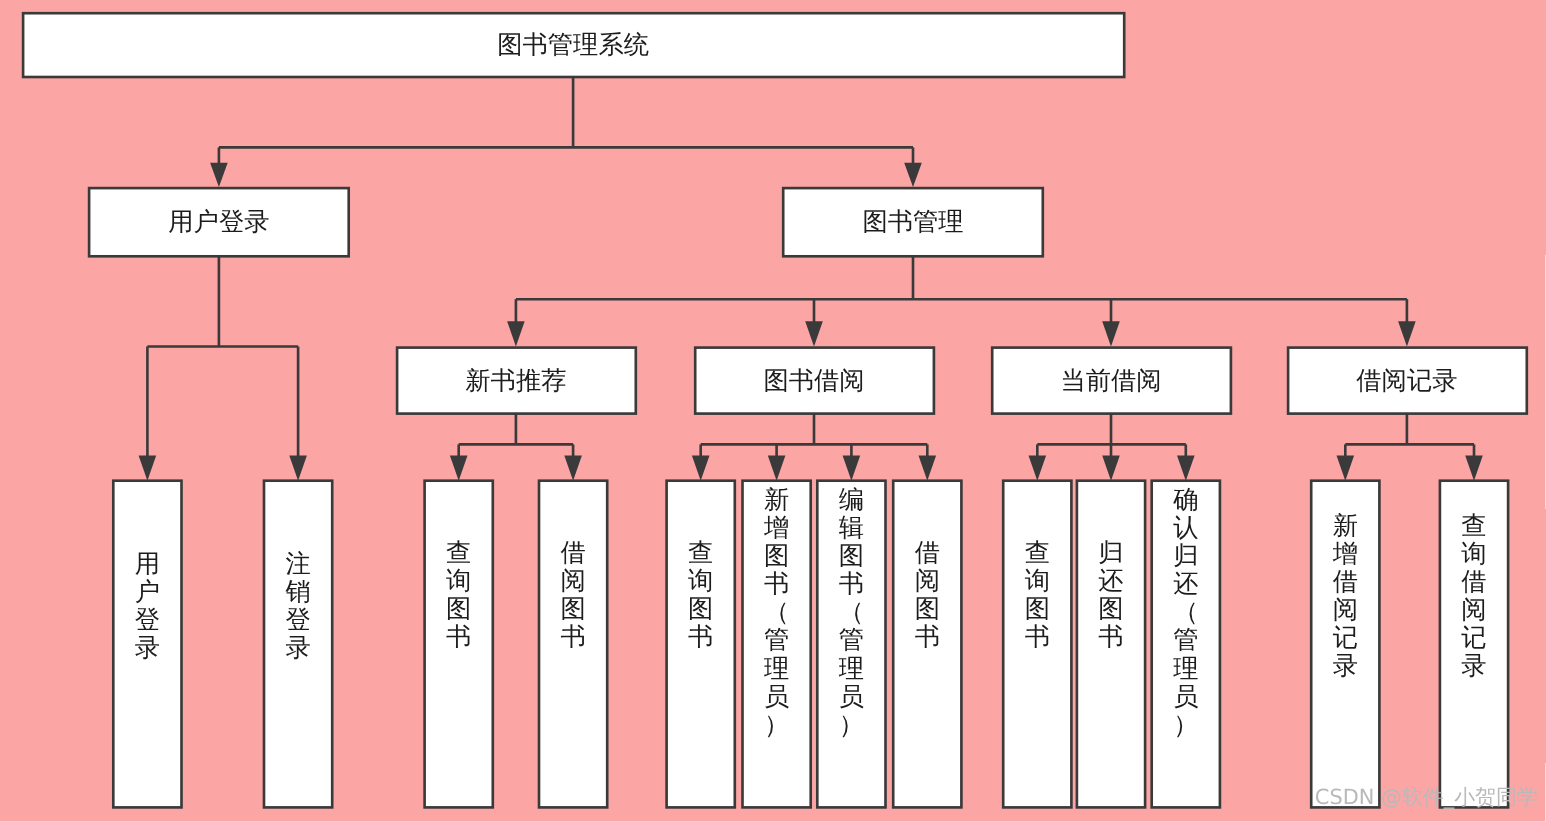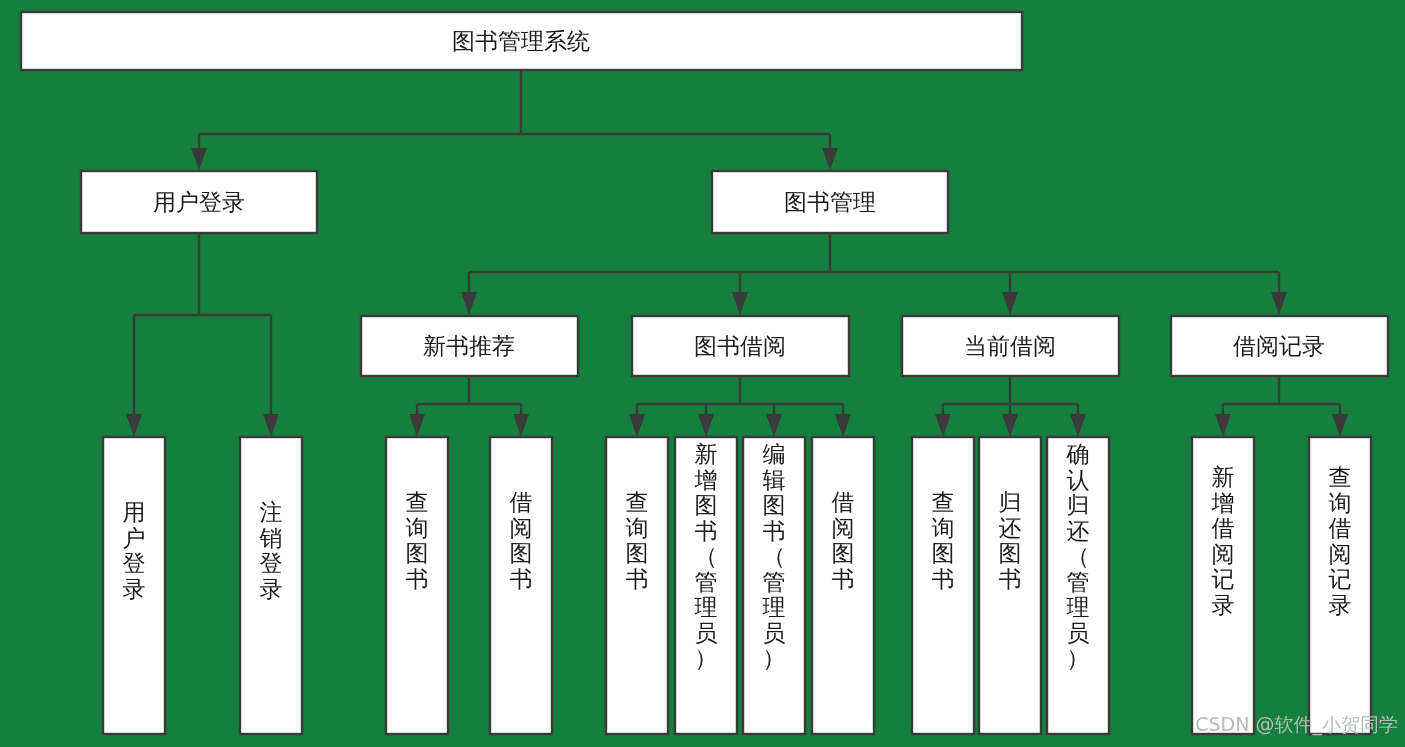--- a/index.html
+++ b/index.html
@@ -8,21 +8,21 @@
     padding: 0;
     background: #ffffff;
   }
   body {
     font-family: "DejaVu Sans", "Liberation Sans", sans-serif;
   }
   #diagram-root {
     position: relative;
     width: 1405px;
     height: 747px;
-    background: #15803d;
+    background: #fca5a5;
     overflow: hidden;
   }
   svg#tree-svg {
     position: absolute;
     left: 0;
     top: 0;
     width: 1405px;
     height: 747px;
     display: block;
   }

